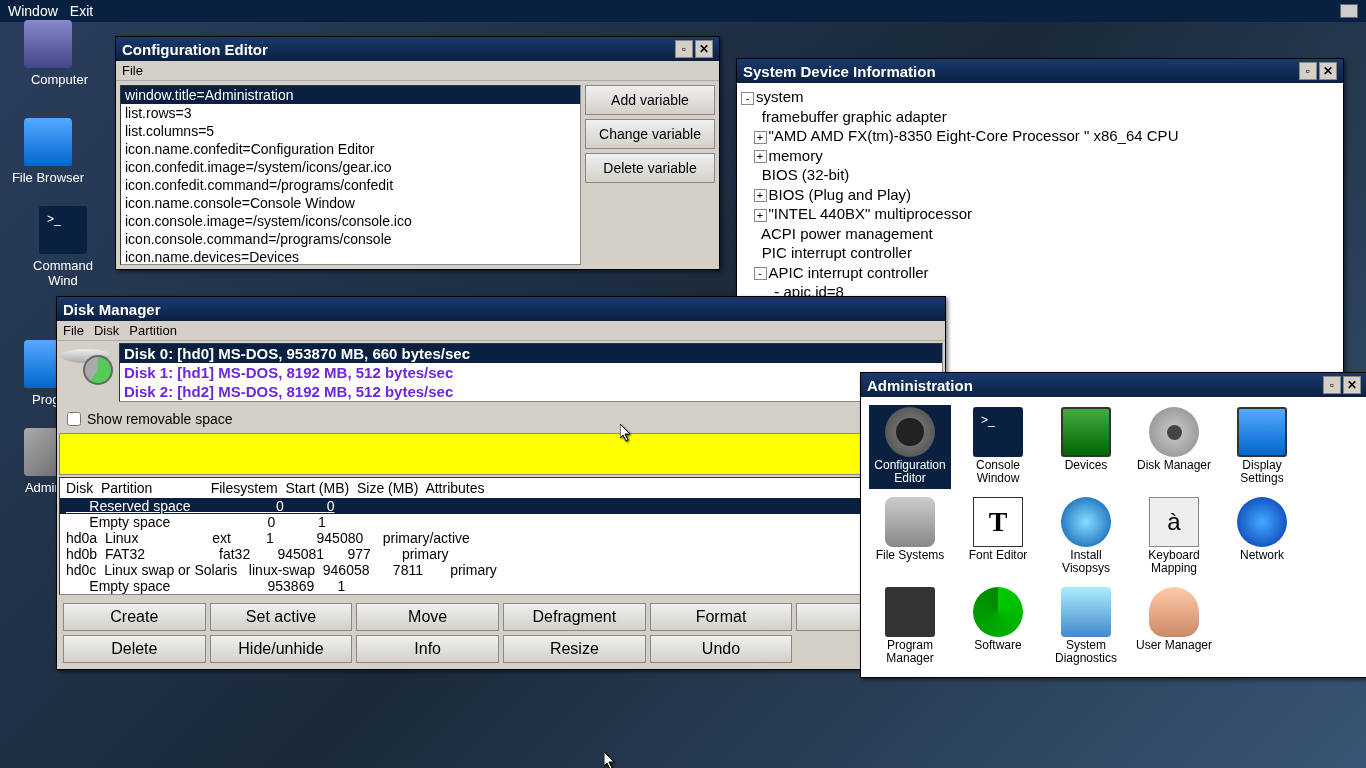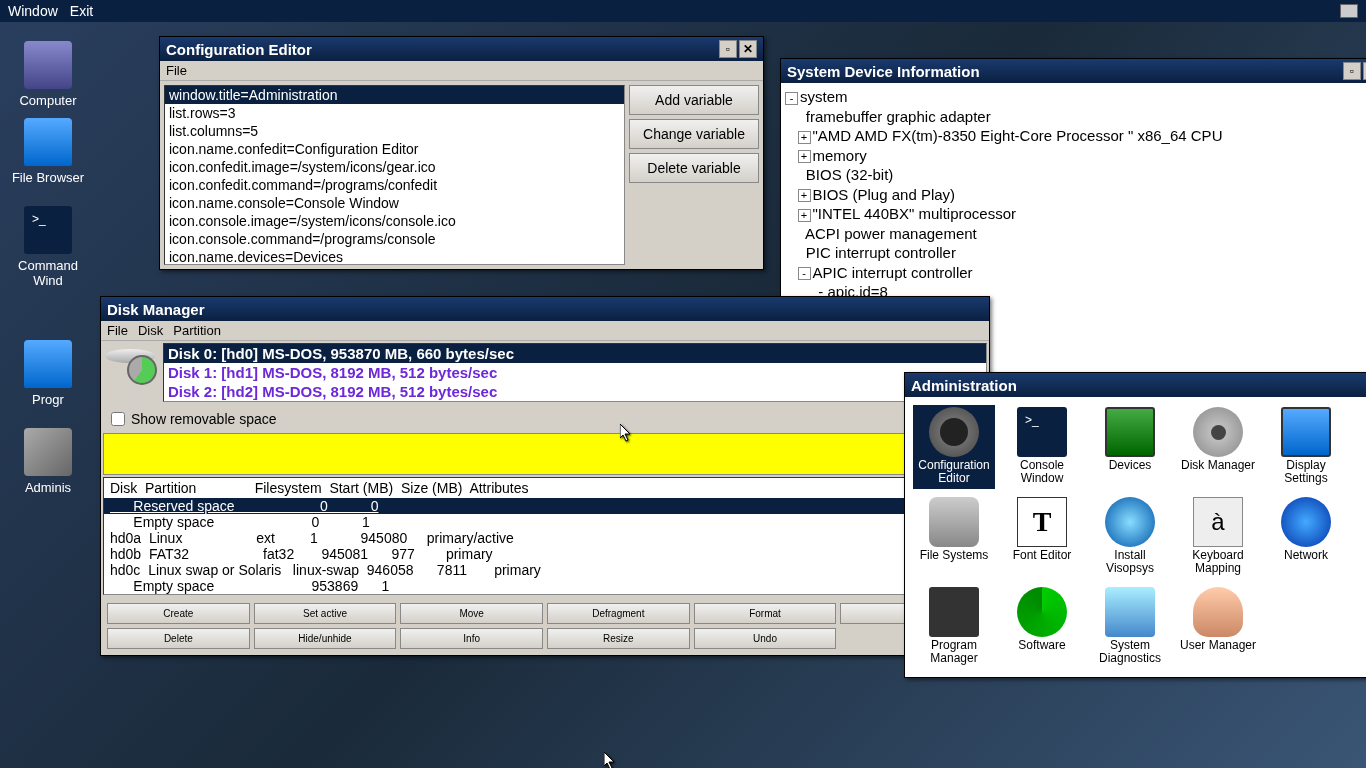--- a/index.html
+++ b/index.html
@@ -3,21 +3,21 @@
 <meta charset="utf-8">
 <style>
 * { margin: 0; padding: 0; box-sizing: border-box; font-family: Arial, Helvetica, sans-serif; }
 body { width: 1366px; height: 768px; background: linear-gradient(135deg, #2a3f5f 0%, #1a2a3a 50%, #3a5575 100%); overflow: hidden; position: relative; }
 .menubar { background: #0a2040; color: #fff; height: 22px; display: flex; align-items: center; padding: 0 8px; font-size: 14px; }
 .menubar span { margin-right: 12px; cursor: pointer; }
 .menubar .right-controls { margin-left: auto; display: flex; gap: 2px; }
 .menubar .right-controls div { width: 18px; height: 14px; background: #ccc; border: 1px solid #666; }
 .desktop-icon { position: absolute; width: 80px; text-align: center; color: #fff; font-size: 13px; cursor: pointer; }
 .desktop-icon .icon-img { width: 48px; height: 48px; margin: 0 auto 4px; }
-.window { position: absolute; background: #d4d0c8; border: 1px solid #000; box-shadow: 2px 2px 4px rgba(0,0,0,0.5); margin-left: 44px; }
+.window { position: absolute; background: #d4d0c8; border: 1px solid #000; box-shadow: 2px 2px 4px rgba(0,0,0,0.5); }
 .titlebar { background: linear-gradient(to bottom, #1a3a6e 0%, #0a2040 100%); color: #fff; height: 24px; display: flex; align-items: center; padding: 0 6px; font-size: 15px; font-weight: bold; }
 .titlebar .title-text { flex: 1; }
 .titlebar .win-btn { width: 18px; height: 18px; background: #d4d0c8; border: 1px solid #888; color: #000; font-size: 12px; text-align: center; line-height: 16px; margin-left: 2px; cursor: pointer; }
 .window-menu { background: #d4d0c8; height: 20px; display: flex; align-items: center; padding: 0 6px; font-size: 13px; border-bottom: 1px solid #aaa; }
 .window-menu span { margin-right: 10px; cursor: pointer; }
 .btn { background: linear-gradient(to bottom, #f0f0f0, #d4d0c8); border: 1px solid #888; padding: 6px 10px; font-size: 14px; cursor: pointer; text-align: center; }
 
 .confedit-body { display: flex; padding: 4px; gap: 4px; }
 .confedit-list { flex: 1; background: #fff; border: 1px inset #888; height: 180px; overflow: hidden; }
 .confedit-list div { padding: 1px 4px; font-size: 14px; color: #000; }
@@ -34,21 +34,21 @@
 .disk-list div { padding: 1px 4px; font-size: 15px; font-weight: bold; color: #6d28d9; }
 .disk-list div.selected { background: #0a2040; color: #fff; }
 .disk-remov { background: #d4d0c8; padding: 6px 10px; font-size: 14px; display: flex; align-items: center; gap: 6px; }
 .disk-remov input { width: 14px; height: 14px; }
 .disk-part-vis { background: #ffff00; height: 42px; margin: 0 2px; border: 1px solid #888; }
 .part-table { margin: 2px; background: #fff; border: 1px inset #888; font-family: 'Courier New', monospace; font-size: 14px; color: #000; }
 .part-table .hdr { padding: 2px 6px; white-space: pre; }
 .part-table .row { padding: 0px 6px; white-space: pre; }
 .part-table .row.selected { background: #0a2040; color: #fff; text-decoration: underline; }
 .diskmgr-buttons { display: grid; grid-template-columns: repeat(6, 1fr); gap: 4px; padding: 6px; }
-.diskmgr-buttons .btn { padding: 4px 2px; font-size: 10px; }
+.diskmgr-buttons .btn { padding: 4px 2px; font-size: 16px; }
 
 .admin-body { background: #fff; padding: 8px; display: grid; grid-template-columns: repeat(5, 82px); gap: 6px 6px; }
 .admin-icon { text-align: center; font-size: 12px; color: #000; cursor: pointer; padding: 2px; }
 .admin-icon.selected { background: #0a2040; color: #fff; }
 .admin-icon .aimg { width: 50px; height: 50px; margin: 0 auto 2px; }
 .admin-icon .albl { line-height: 1.1; min-height: 28px; }
 
 .ic-computer { background: linear-gradient(#88c, #448); border-radius: 4px; position: relative; }
 .ic-folder { background: linear-gradient(#5af, #06c); border-radius: 4px 4px 2px 2px; }
 .ic-terminal { background: #0a2040; border-radius: 3px; position:relative; }
@@ -81,29 +81,29 @@
 <body>
 
 <div class="menubar">
   <span>Window</span>
   <span>Exit</span>
   <div class="right-controls">
     <div></div>
   </div>
 </div>
 
-<div class="desktop-icon" style="top:41px; left:8px;">
+<div class="desktop-icon" style="top:20px; left:8px;text-align:right;">
   <div class="icon-img ic-computer"></div>
   <div>Computer</div>
 </div>
 <div class="desktop-icon" style="top:118px; left:8px;">
   <div class="icon-img ic-folder"></div>
   <div>File Browser</div>
 </div>
-<div class="desktop-icon" style="top:206px; left:8px;">
+<div class="desktop-icon" style="top:206px; left:23px;">
   <div class="icon-img ic-terminal"></div>
   <div>Command Wind</div>
 </div>
 <div class="desktop-icon" style="top:340px; left:8px;">
   <div class="icon-img ic-folder"></div>
   <div>Progr</div>
 </div>
 <div class="desktop-icon" style="top:428px; left:8px;">
   <div class="icon-img ic-wrench"></div>
   <div>Adminis</div>

